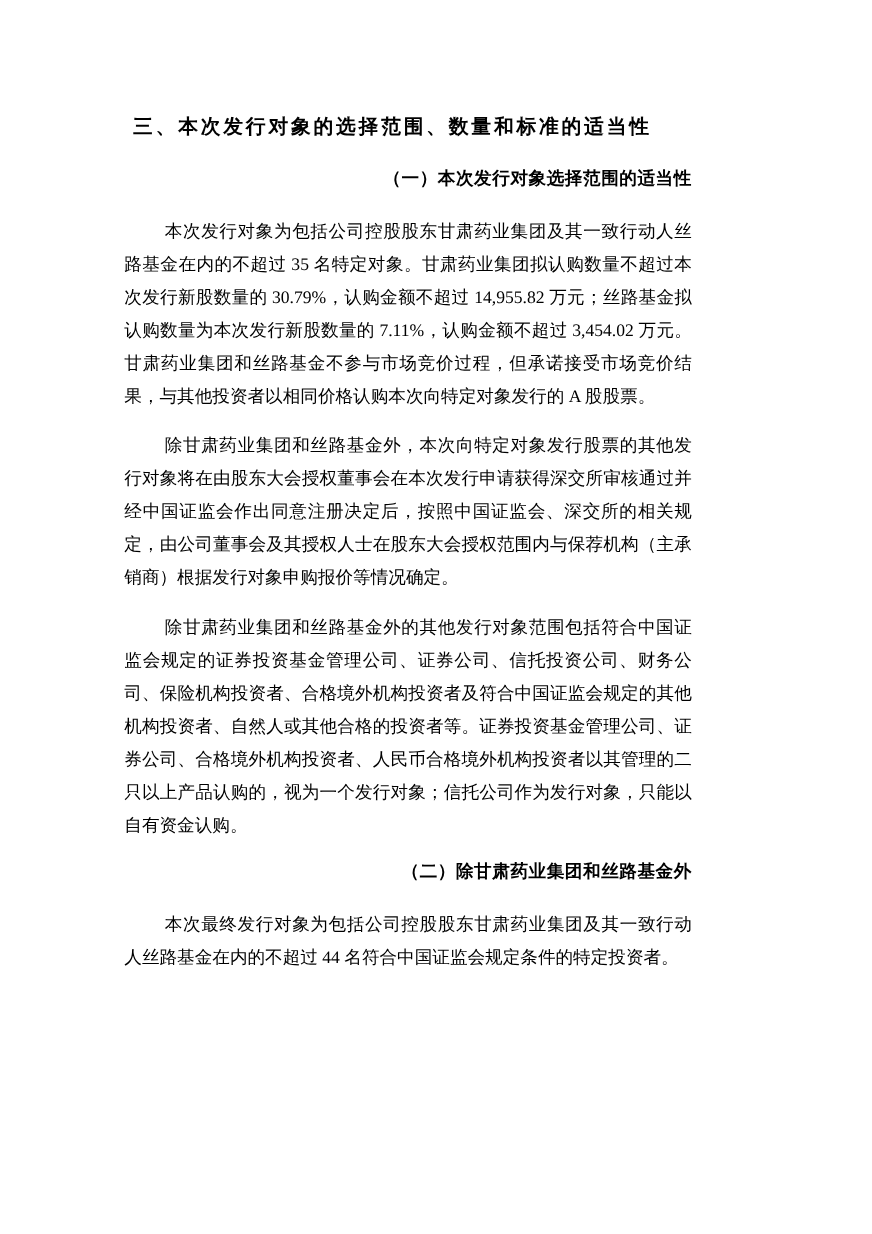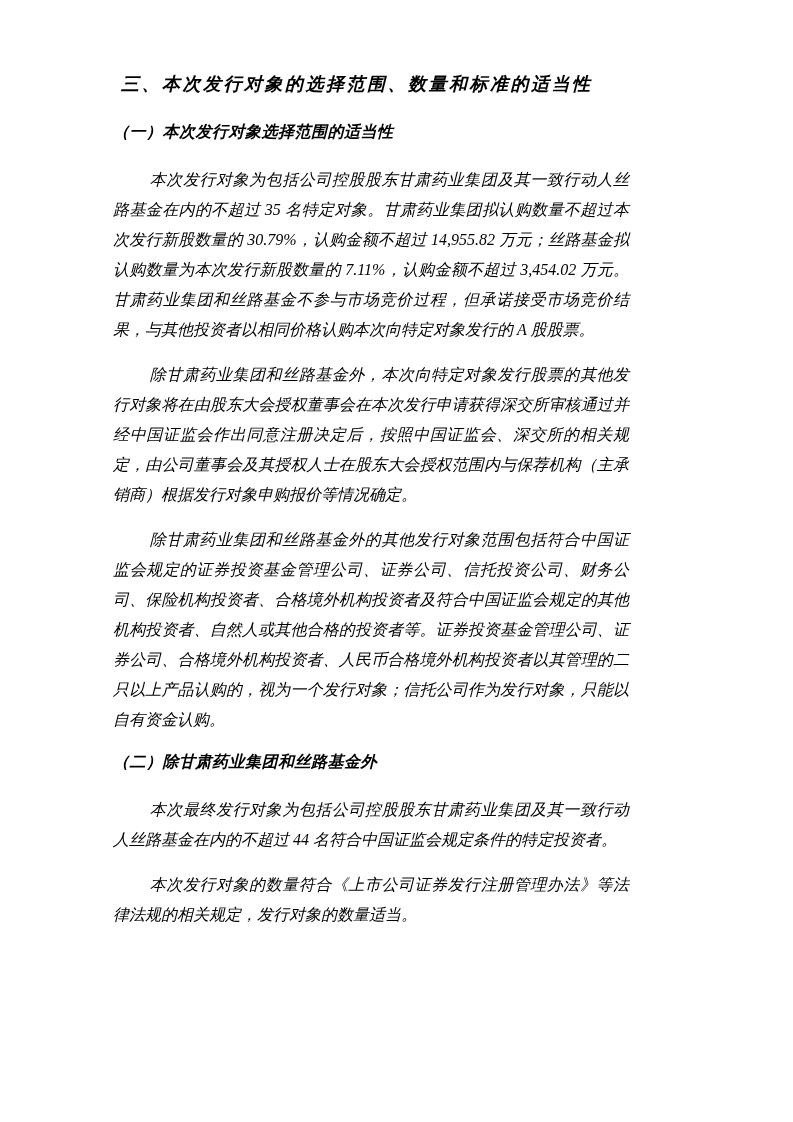--- a/index.html
+++ b/index.html
@@ -10,39 +10,39 @@
   body {
     width: 793px;
     height: 1122px;
     overflow: hidden;
     color: #000000;
   }
   .page {
     box-sizing: border-box;
     width: 744px;
     height: 1122px;
-    padding: 70px 115px 40px 113px;
+    padding: 101px 115px 40px 113px;
     background: #ffffff;
-    font-style: italic;
   }
   .doc-h1 {
     font-family: "Liberation Sans", "DejaVu Sans", sans-serif;
     font-weight: 700;
     font-size: 18px;
     line-height: 28px;
     letter-spacing: 2.5px;
     margin: 0 0 22px 8px;
   }
   .doc-h2 {
     font-family: "Liberation Sans", "DejaVu Sans", sans-serif;
     font-weight: 700;
     font-size: 16px;
     line-height: 24px;
     letter-spacing: 0.5px;
     margin: 15px 0 21px 0;
+    text-align: right;
   }
   .doc-h2.first {
     margin-top: 0;
   }
   .doc-p {
     font-family: "Liberation Serif", "DejaVu Serif", serif;
     font-size: 16px;
     line-height: 30px;
     text-align: justify;
     text-indent: 2.3em;
@@ -63,16 +63,15 @@
   <section>
     <h2 class="doc-h2 first">（一）本次发行对象选择范围的适当性</h2>
     <p class="doc-p">本次发行对象为包括公司控股股东甘肃药业集团及其一致行动人丝路基金在内的不超过 35 名特定对象。甘肃药业集团拟认购数量不超过本次发行新股数量的 30.79%，认购金额不超过 14,955.82 万元；丝路基金拟认购数量为本次发行新股数量的 7.11%，认购金额不超过 3,454.02 万元。甘肃药业集团和丝路基金不参与市场竞价过程，但承诺接受市场竞价结果，与其他投资者以相同价格认购本次向特定对象发行的 A 股股票。</p>
     <p class="doc-p">除甘肃药业集团和丝路基金外，本次向特定对象发行股票的其他发行对象将在由股东大会授权董事会在本次发行申请获得深交所审核通过并经中国证监会作出同意注册决定后，按照中国证监会、深交所的相关规定，由公司董事会及其授权人士在股东大会授权范围内与保荐机构（主承销商）根据发行对象申购报价等情况确定。</p>
     <p class="doc-p">除甘肃药业集团和丝路基金外的其他发行对象范围包括符合中国证监会规定的证券投资基金管理公司、证券公司、信托投资公司、财务公司、保险机构投资者、合格境外机构投资者及符合中国证监会规定的其他机构投资者、自然人或其他合格的投资者等。证券投资基金管理公司、证券公司、合格境外机构投资者、人民币合格境外机构投资者以其管理的二只以上产品认购的，视为一个发行对象；信托公司作为发行对象，只能以自有资金认购。</p>
   </section>
 
   <section>
     <h2 class="doc-h2">（二）除甘肃药业集团和丝路基金外</h2>
     <p class="doc-p">本次最终发行对象为包括公司控股股东甘肃药业集团及其一致行动人丝路基金在内的不超过 44 名符合中国证监会规定条件的特定投资者。</p>
-    <p class="doc-p">本次发行对象的数量符合《上市公司证券发行注册管理办法》等法律法规的相关规定，发行对象的数量适当。</p>
   </section>
 
 </div>
 
 </body></html>

